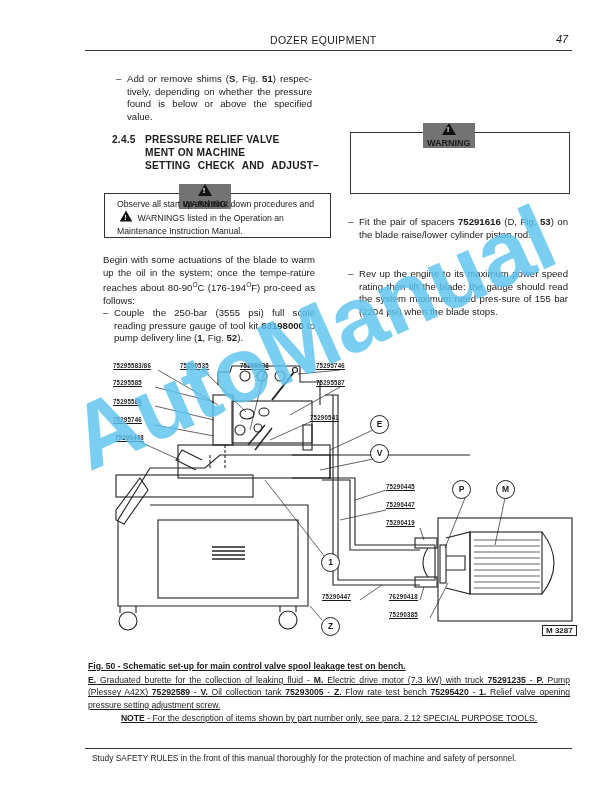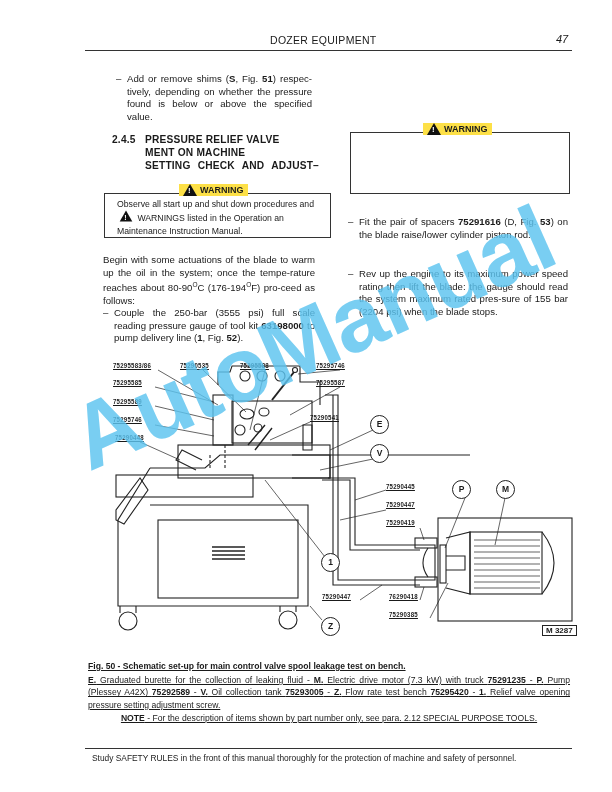--- a/index.html
+++ b/index.html
@@ -7,22 +7,22 @@
          font-family:"Liberation Sans", "DejaVu Sans", sans-serif; color:#1a1a1a; }
   .abs { position:absolute; }
   .hdr-title { left:270px; top:34px; font-size:10.5px; letter-spacing:0.3px; }
   .hdr-page { left:556px; top:33px; font-size:11px;font-style:italic; }
   .hdr-rule { left:85px; top:50px; width:487px; height:0; border-top:1.2px solid #333; }
   .para { font-size:9.6px; line-height:12.6px; text-align:justify; }
   .dash { position:absolute; left:0; top:0; }
   .indent { padding-left:11px; }
   .sec { font-size:10.2px; font-weight:bold; line-height:12.8px; letter-spacing:0.2px; }
   .warn-box { border:1px solid #333; }
-  .warn-title { font-size:9px; font-weight:bold; background:#fde047; padding:0 4px;
-                display:flex; align-items:center; gap:3px; }
+  .warn-title { font-size:9px; font-weight:bold; background:#737373; padding:0 4px;
+                display:flex; align-items:center; gap:3px;flex-direction:column; }
   .tri { width:0; height:0; border-left:7px solid transparent; border-right:7px solid transparent;
          border-bottom:12px solid #111; position:relative; display:inline-block; }
   .tri::after { content:"!"; position:absolute; left:-2px; top:2px; color:#fff; font-size:8px; font-weight:bold; }
   .warn-text { font-size:9.4px; line-height:12.6px; }
   .b { font-weight:bold; }
   sup { font-size:6.5px; }
   .cap { font-size:8.6px; line-height:12.4px;text-decoration:underline; }
   .foot-rule { left:85px; top:748px; width:487px; border-top:1px solid #333; }
   .foot { left:92px; top:753px; font-size:8.4px; }
   .watermark { left:55px; top:395px; font-size:92px; font-weight:bold; color:#5cc4f0;

